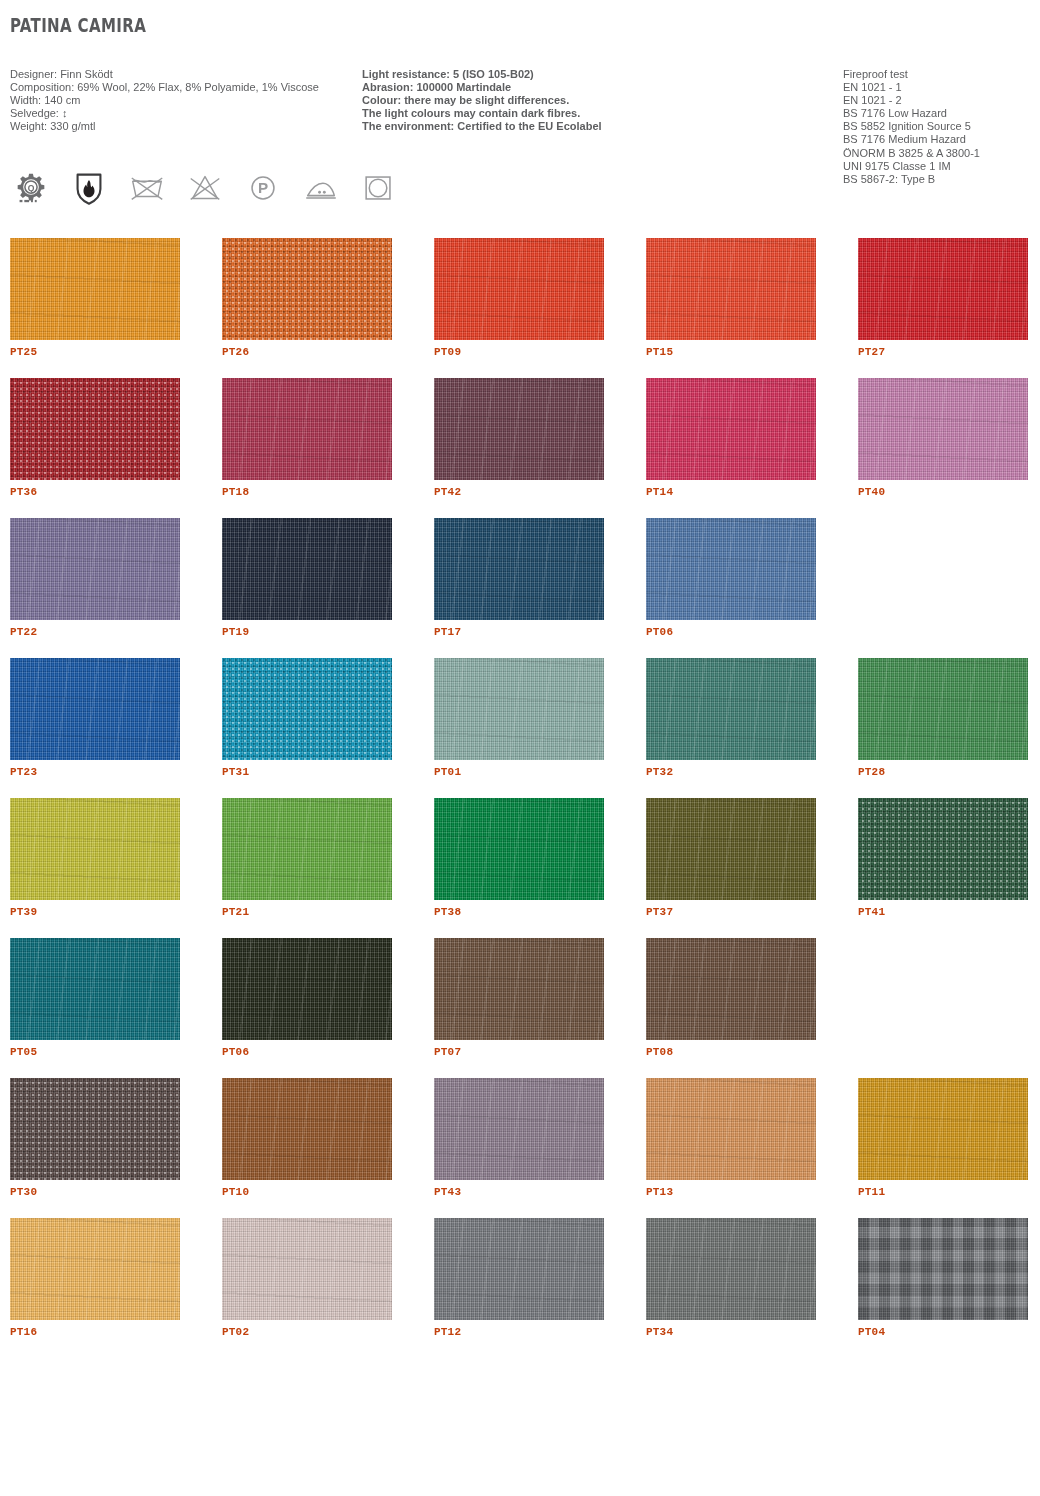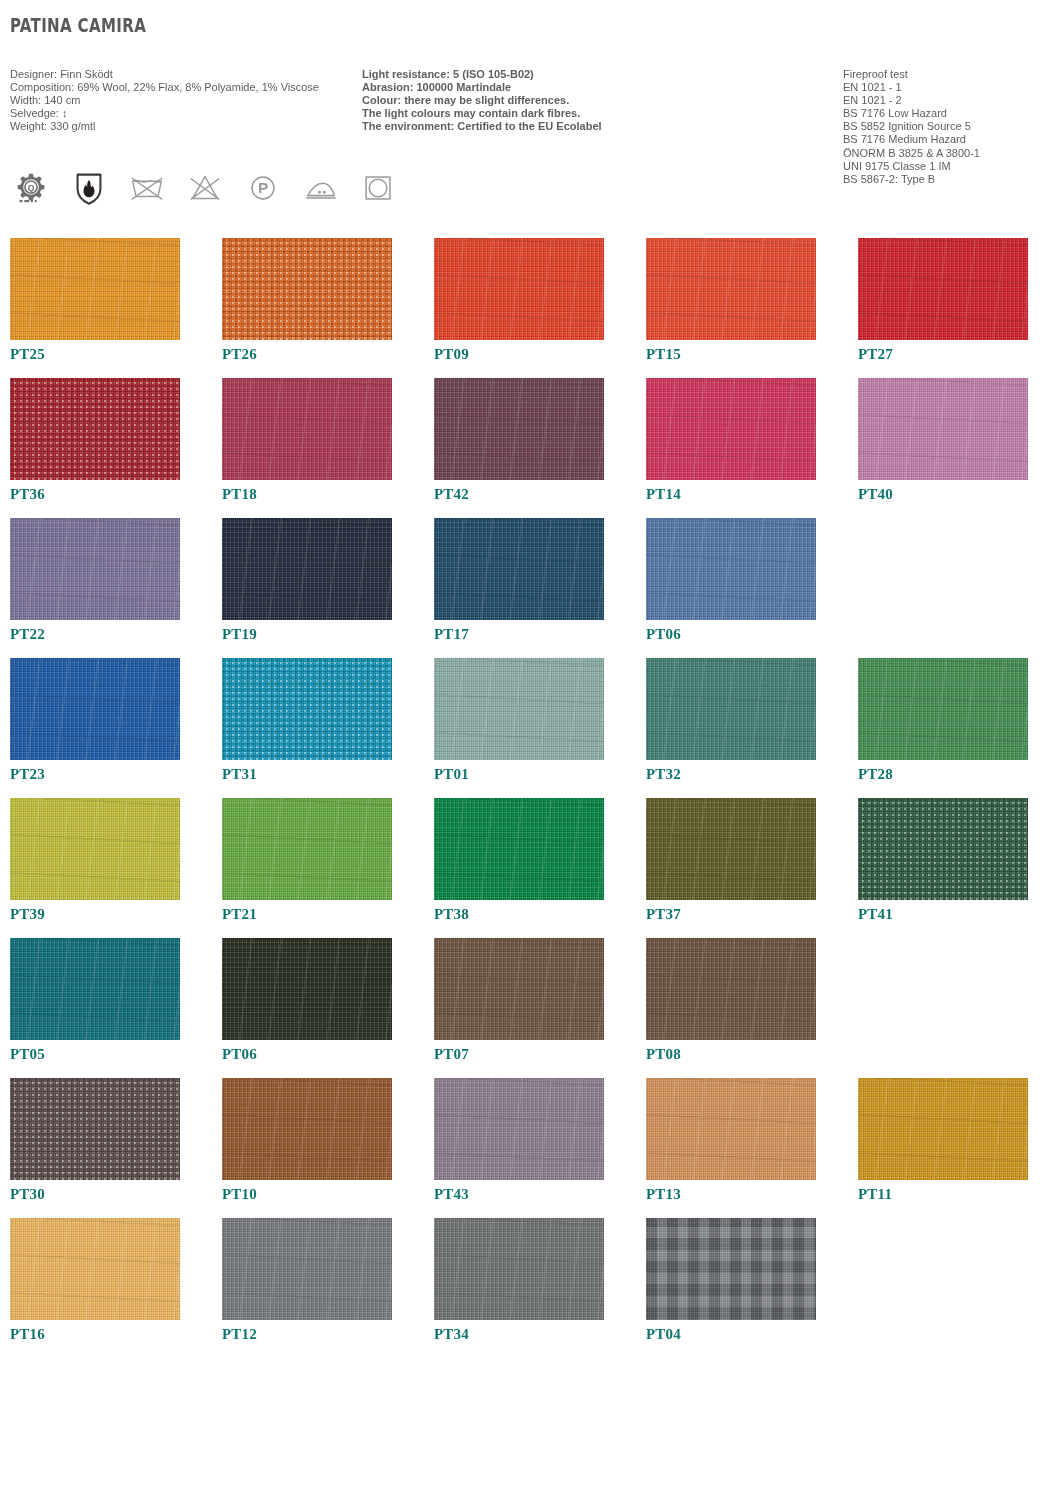--- a/index.html
+++ b/index.html
@@ -158,25 +158,25 @@
       repeating-linear-gradient(0deg,
         rgba(255,255,255,0.09) 0px,
         rgba(255,255,255,0.09) 11px,
         rgba(0,0,0,0.11) 11px,
         rgba(0,0,0,0.11) 23px);
   }
   .swatch-label {
     position: absolute;
     left: 0;
     top: 108px;
-    font-size: 15px;
+    font-size: 11px;
     font-weight: bold;
-    color: #0f766e;
+    color: #c2410c;
     letter-spacing: 0.2px;
-    font-family: Liberation Serif, serif;
+    font-family: Liberation Mono, monospace;
   }
 </style>
 </head>
 <body>
 
 <div class="page-title">PATINA CAMIRA</div>
 
 <div class="specs">
   <div class="spec-col c1">
       <span class="spec-line">Designer: Finn Sködt</span>
@@ -407,20 +407,24 @@
         <div class="swatch-chip" style="background-color: rgb(208, 150, 26);"></div>
         <div class="swatch-label">PT11</div>
       </div>
     </div>
     <div class="swatch-row">
       <div class="swatch-cell">
         <div class="swatch-chip" style="background-color: rgb(239, 183, 94);"></div>
         <div class="swatch-label">PT16</div>
       </div>
       <div class="swatch-cell">
+        <div class="swatch-chip" style="background-color: rgb(216, 198, 194);"></div>
+        <div class="swatch-label">PT02</div>
+      </div>
+      <div class="swatch-cell">
         <div class="swatch-chip" style="background-color: rgb(118, 121, 126);"></div>
         <div class="swatch-label">PT12</div>
       </div>
       <div class="swatch-cell">
         <div class="swatch-chip" style="background-color: rgb(110, 114, 113);"></div>
         <div class="swatch-label">PT34</div>
       </div>
       <div class="swatch-cell">
         <div class="swatch-chip blocky" style="background-color: rgb(109, 112, 117);"></div>
         <div class="swatch-label">PT04</div>

